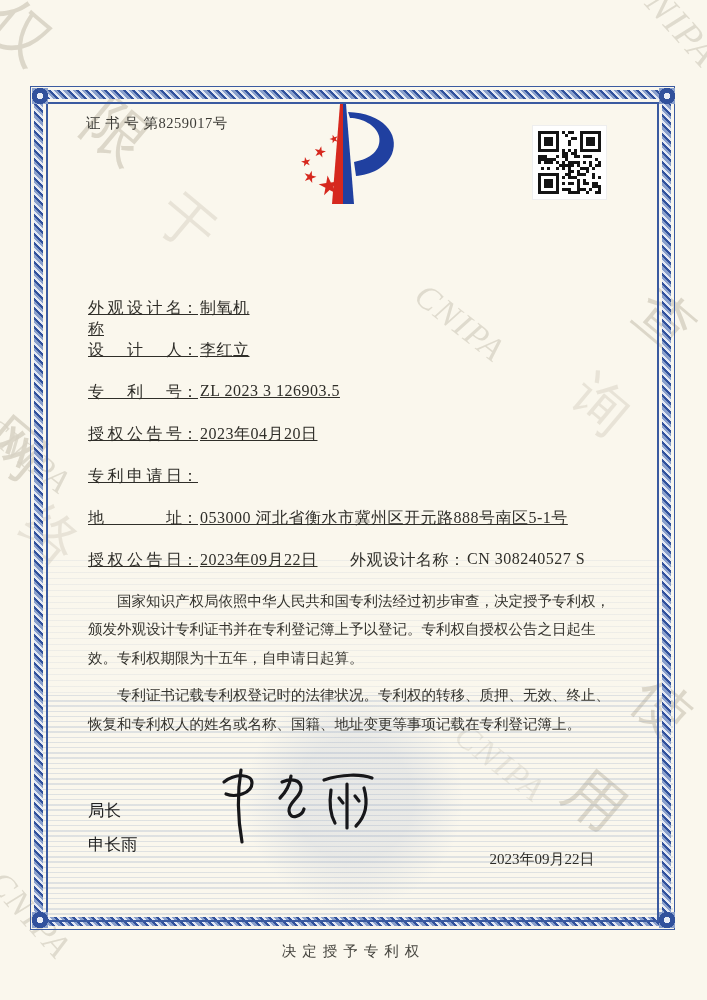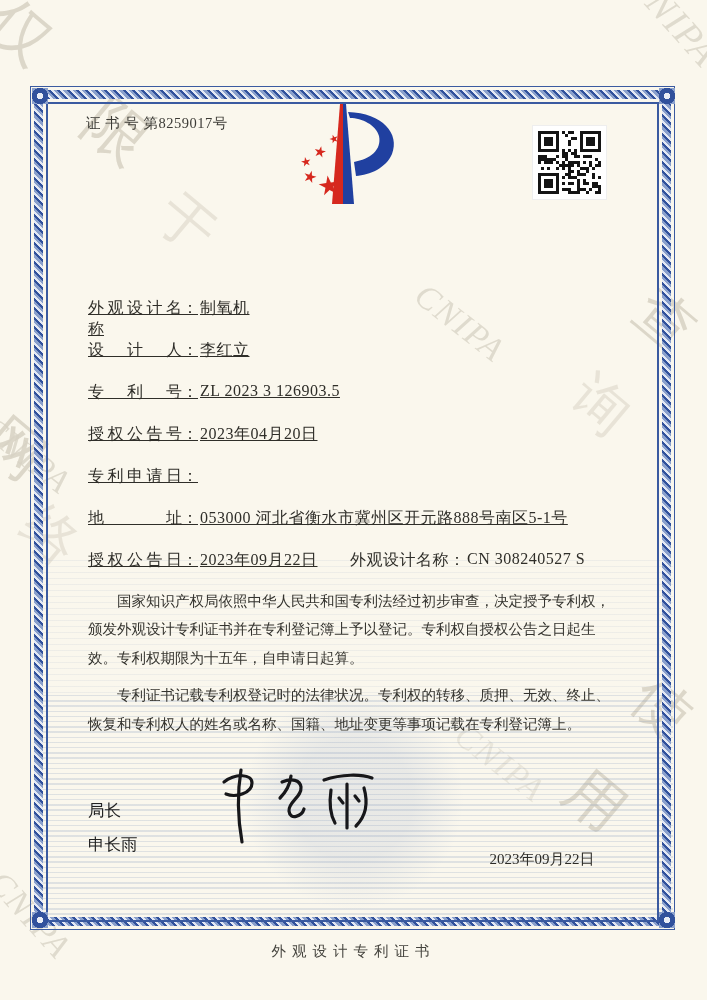--- a/index.html
+++ b/index.html
@@ -390,15 +390,15 @@
         <path d="M128,14 C146,8 165,8 176,12"></path>
         <path d="M151,18 L151,62"></path>
         <path d="M135,24 C133,38 135,50 139,57"></path>
         <path d="M168,22 C172,36 170,50 160,60"></path>
         <path d="M143,32 L147,37"></path>
         <path d="M159,30 L163,35"></path>
       </svg>
     </div>
 
     <div class="abs date">2023年09月22日</div>
-    <div class="abs footer-note">外观设计专利证书</div>
+    <div class="abs footer-note">决定授予专利权</div>
   </div>
 </div>
 
 </body></html>

